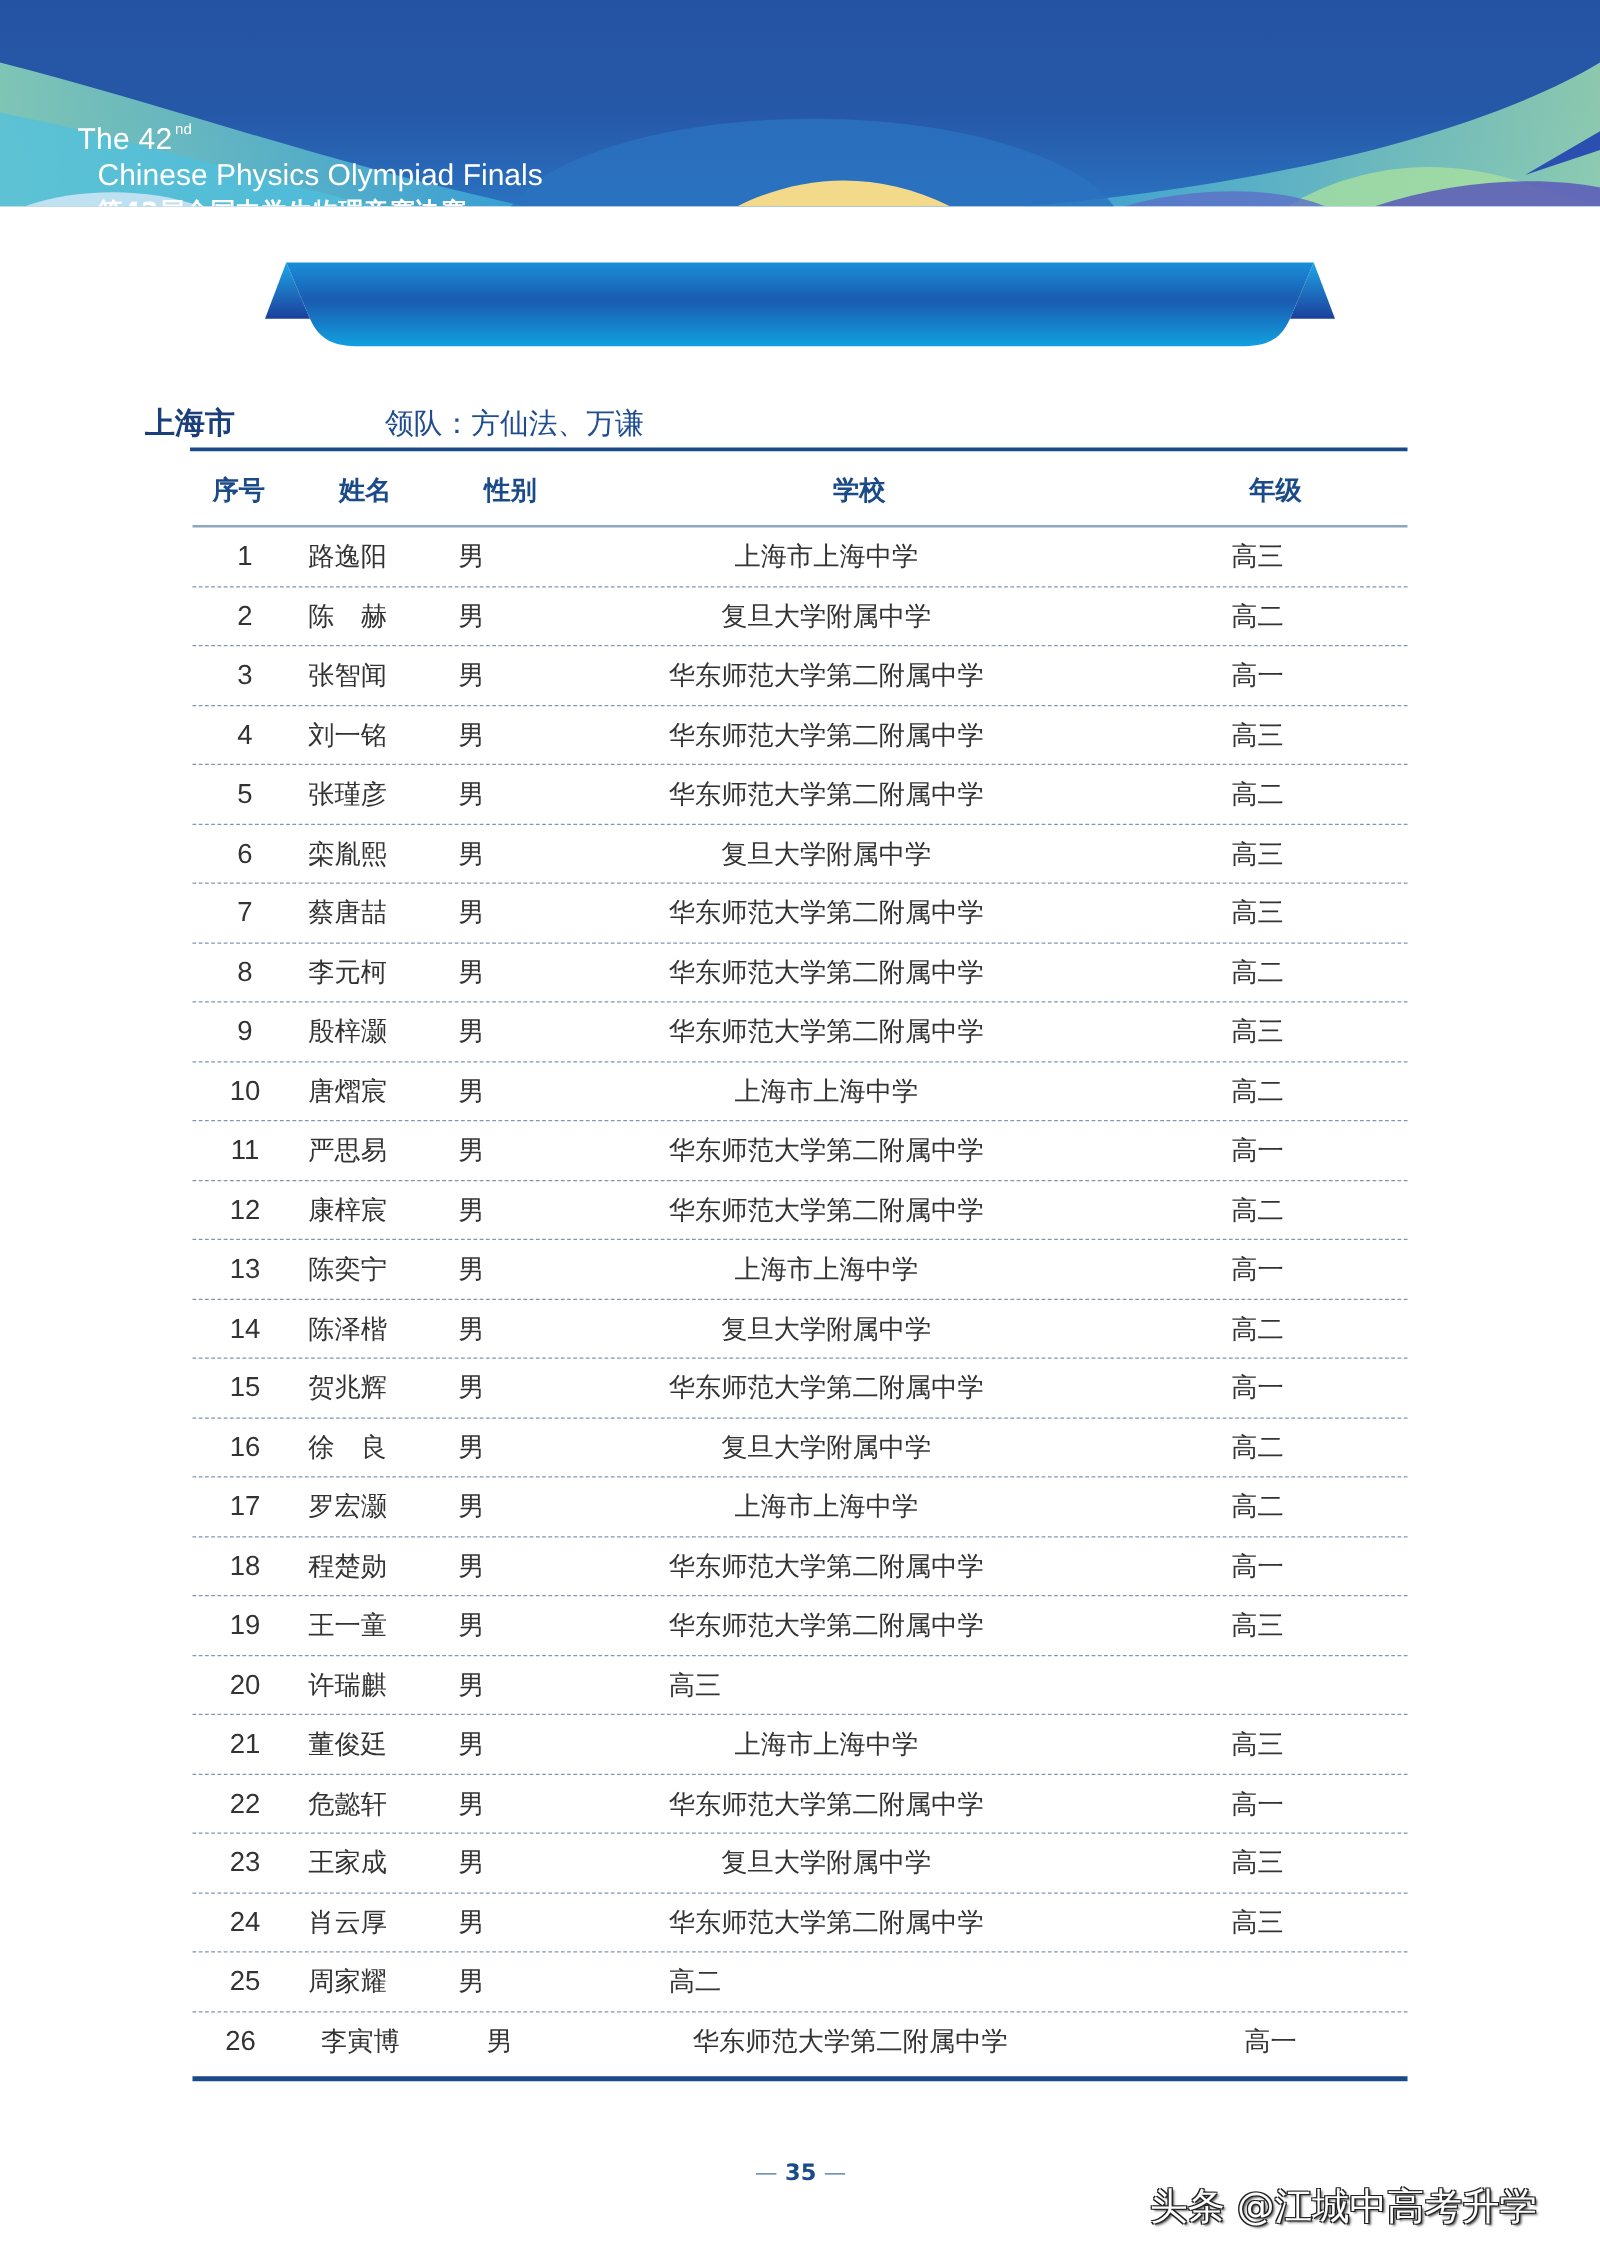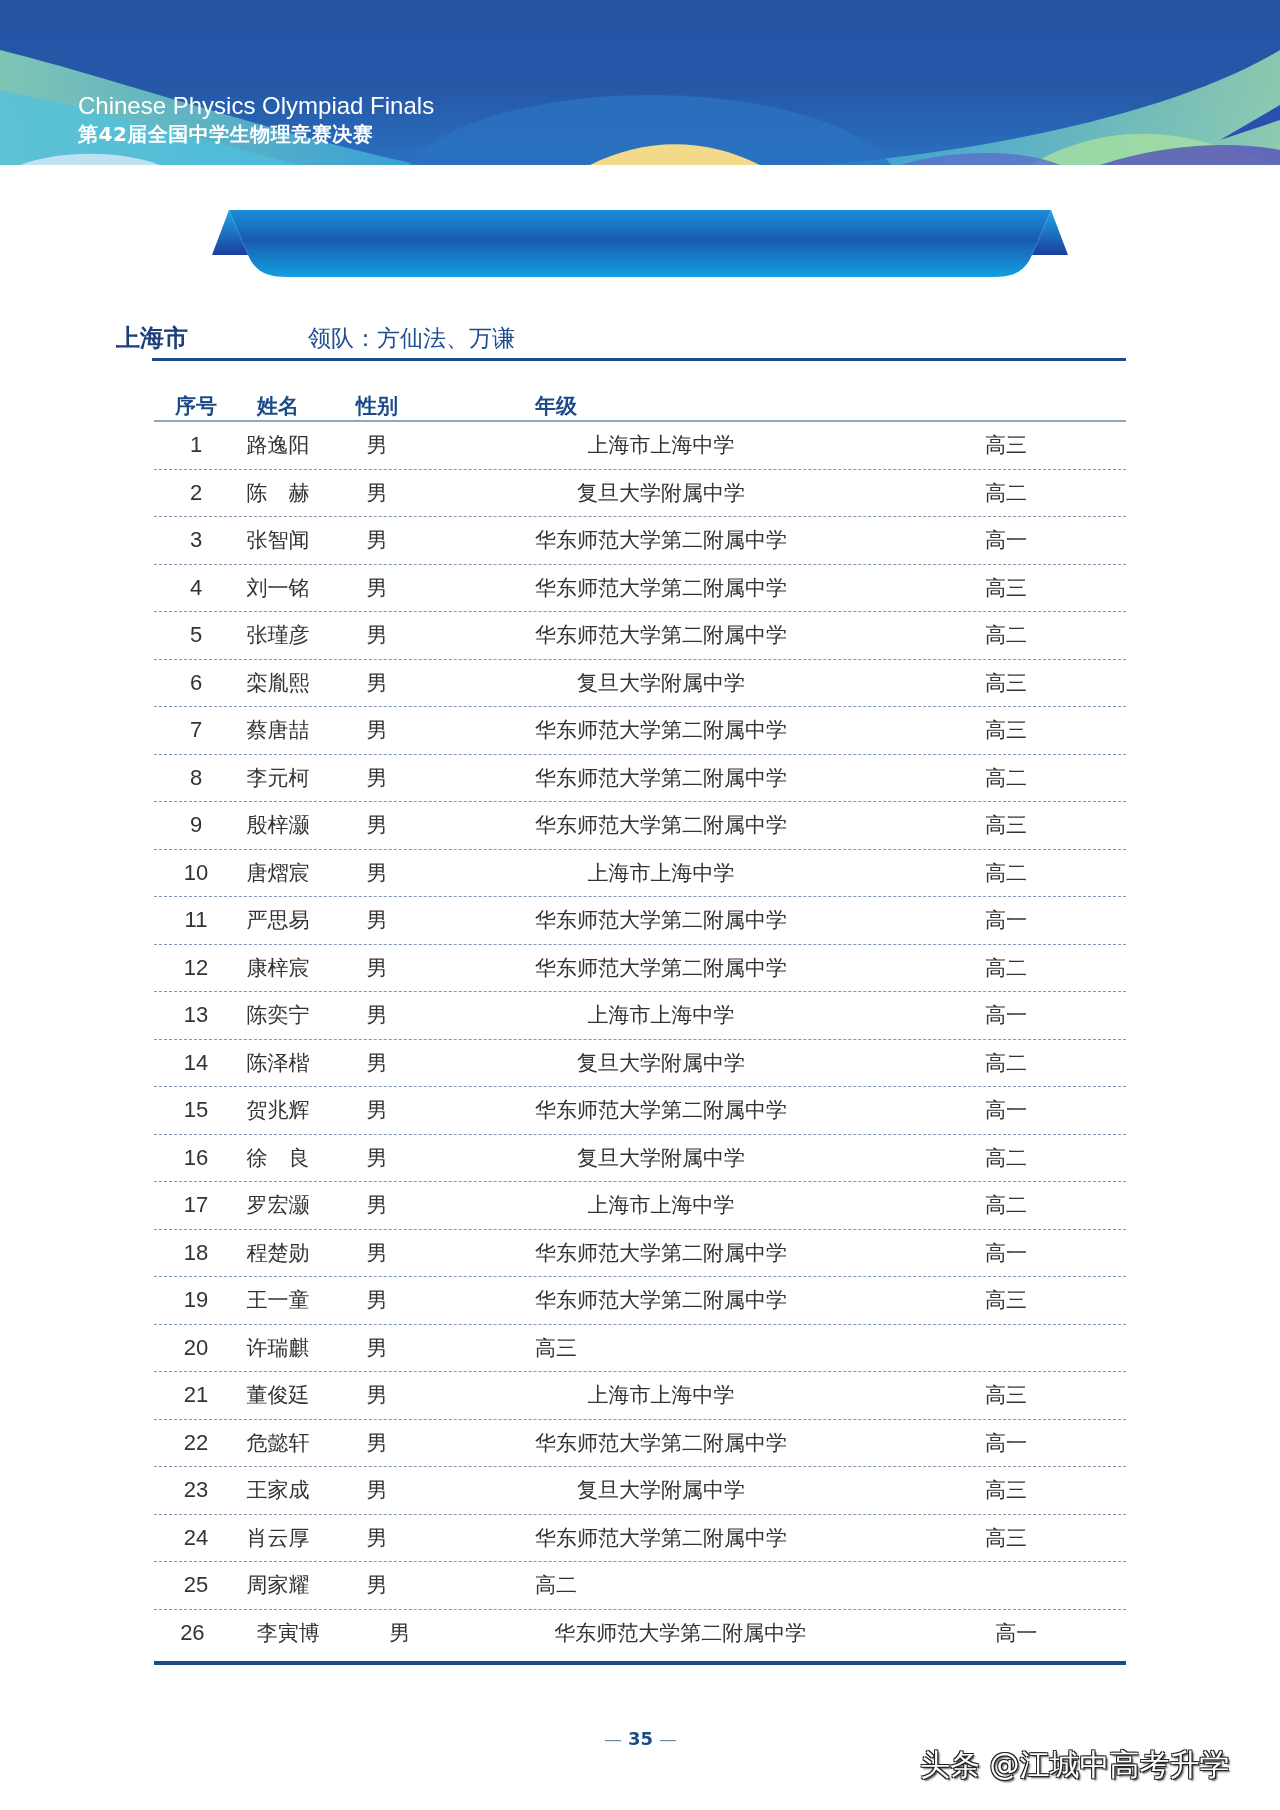--- a/index.html
+++ b/index.html
@@ -28,21 +28,21 @@
   }
 
   
   .section-head { position: absolute; left: 116px; top: 322px; width: 1010px; height: 40px; }
   .city { position: absolute; left: 0; top: 0; font-size: 24px; font-weight: bold; color: #1b3f7a; }
   .leaders { position: absolute; left: 192px; top: 1px; font-size: 23px; color: #1f4d90; }
   .head-rule { position: absolute; left: 152px; top: 358px; width: 974px; height: 3px; background: #1b4a88; }
 
   
   .table { position: absolute; left: 154px; top: 378px; width: 972px; }
-  .thead { display: flex; height: 44px; align-items: flex-end; border-bottom: 2px solid #8fa6bf; }
+  .thead { display: flex; height: 44px; align-items: flex-start; border-bottom: 2px solid #8fa6bf; gap: 29px; }
   .th { font-size: 21px; font-weight: bold; color: #1b4a88; text-align: center; }
   .row { display: flex; height: 47.5px; align-items: center; border-bottom: 1.5px dashed #7f97b0; }
   .row.last { border-bottom: none; gap: 21px; }
   .td { font-size: 21px; color: #333333; text-align: center; }
   .c-no { width: 84px; }
   .c-name { width: 80px; text-align: center; }
   .c-sex { width: 118px; }
   .c-school { width: 450px; }
   .c-grade { width: 240px; }
   .td.c-no { font-family: "Liberation Sans", sans-serif; font-size: 22px; }
@@ -80,20 +80,23 @@
     <path d="M1280 50 C 1180 110, 1000 150, 820 165 L 1280 165 Z" fill="url(#gR)" opacity="0.85"></path>
     <ellipse cx="650" cy="190" rx="250" ry="95" fill="url(#gC)" opacity="0.8"></ellipse>
     <path d="M590 165 C 640 140, 700 135, 760 165 Z" fill="#f3d98a"></path>
     <path d="M1030 165 C 1080 135, 1150 120, 1230 150 L 1280 165 Z" fill="#a8e0a0" opacity="0.8"></path>
     <path d="M1100 165 C 1160 145, 1230 140, 1280 150 L 1280 165 Z" fill="#5a58b8" opacity="0.85"></path>
     <path d="M900 165 C 950 150, 1020 148, 1060 165 Z" fill="#5b6fc8" opacity="0.8"></path>
     <path d="M1220 140 L 1280 105 L 1280 120 Z" fill="#2a4fb0"></path>
     <path d="M20 165 C 60 150, 120 150, 160 165 Z" fill="#d8e8f8" opacity="0.8"></path>
   </svg>
   <div class="banner-text">
+    <div class="banner-en1">
+      <span>The 42</span><sup>nd</sup>
+    </div>
     <div class="banner-en2">
       <span>Chinese Physics Olympiad Finals</span>
       <span class="banner-cn">第42届全国中学生物理竞赛决赛</span>
     </div>
   </div>
 </div>
 
 <div class="ribbon">
   <svg width="856" height="74" viewBox="0 0 856 74">
     <defs>
@@ -117,20 +120,21 @@
   <div class="city">上海市</div>
   <div class="leaders">领队：方仙法、万谦</div>
 </div>
 <div class="head-rule"></div>
 
 <div class="table">
   <div class="thead">
     <div class="th c-no">序号</div>
     <div class="th c-name">姓名</div>
     <div class="th c-sex">性别</div>
+    <div class="th c-school">学校</div>
     <div class="th c-grade">年级</div>
   </div>
   <div id="rows">
       <div class="row">
         <div class="td c-no">1</div>
         <div class="td c-name">路逸阳</div>
         <div class="td c-sex">男</div>
         <div class="td c-school">上海市上海中学</div>
         <div class="td c-grade">高三</div>
       </div>

